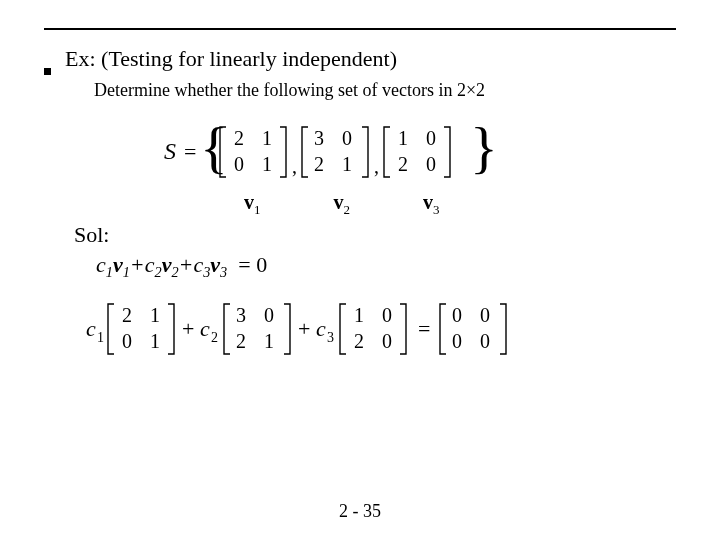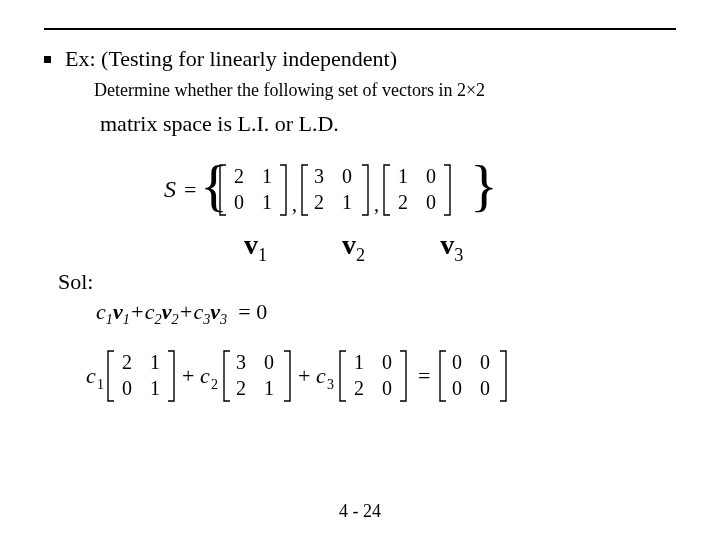--- a/index.html
+++ b/index.html
@@ -21,21 +21,21 @@
   }
   .rule {
     border: none;
     border-top: 2px solid #000;
     margin: 0 0 14px 0;
   }
   .ex-line {
     font-size: 22px;
     line-height: 1.4;
     display: flex;
-    align-items: center;
+    align-items: flex-end;
   }
   .bullet {
     display: inline-block;
     width: 7px;
     height: 7px;
     background: #000;
     margin-right: 14px;
     flex: 0 0 auto;
   }
   .body-line {
@@ -47,33 +47,33 @@
     font-size: 22px;
     line-height: 1.7;
     margin-left: 56px;
   }
   .eq-block {
     margin: 14px 0 6px 120px;
   }
   .eq-block svg { display: block; }
 
   .vlabels {
-    font-size: 28px;
+    font-size: 20px;
     margin-left: 160px;
     margin-top: 2px;
   }
   .vlabels .v { display: inline-block; }
   .vlabels .sp1 { margin-left: 40px; }
   .vlabels .sp2 { margin-left: 68px; }
   .vlabels .sp3 { margin-left: 68px; }
   sub { font-size: 65%; }
 
   .sol {
     font-size: 22px;
-    margin-left: 14px;
+    margin-left: 30px;
     margin-top: 4px;
   }
   .comb {
     font-size: 22px;
     margin-left: 52px;
     margin-top: 4px;
     font-style: italic;
   }
   .comb .eqz { font-style: normal; }
 
@@ -101,21 +101,20 @@
 <div class="slide">
 
   <hr class="rule">
 
   <div class="ex-line">
     <span class="bullet"></span>
     <span>Ex: (Testing for linearly independent)</span>
   </div>
 
   <div class="body-line">Determine whether the following set of vectors in 2×2</div>
-  <div class="body-line2">matrix space  is L.I. or L.D.</div>
 
   <div class="eq-block">
     <svg width="330" height="66" viewBox="0 0 330 66">
 
       <text x="0" y="40" class="mi" font-size="24">S</text>
       <text x="20" y="40" class="mn" font-size="22">=</text>
 
       <text x="36" y="48" class="mn" font-size="58">{</text>
       <text x="306" y="48" class="mn" font-size="58">}</text>
 
@@ -207,14 +206,14 @@
         <path d="M360 8 L354 8 L354 58 L360 58" stroke="#000" fill="none" stroke-width="1.4"></path>
         <path d="M414 8 L420 8 L420 58 L414 58" stroke="#000" fill="none" stroke-width="1.4"></path>
         <text x="366" y="26" class="mn" font-size="20">0</text>
         <text x="394" y="26" class="mn" font-size="20">0</text>
         <text x="366" y="52" class="mn" font-size="20">0</text>
         <text x="394" y="52" class="mn" font-size="20">0</text>
       </g>
     </svg>
   </div>
 
-  <div class="pagenum">4 - 24</div>
+  <div class="pagenum">2 - 35</div>
 </div>
 
 </body></html>

